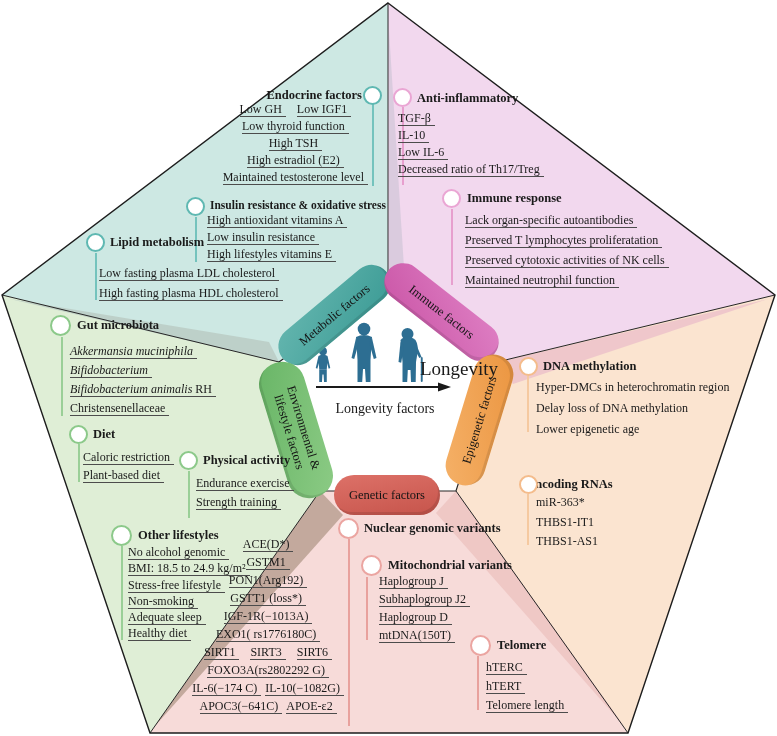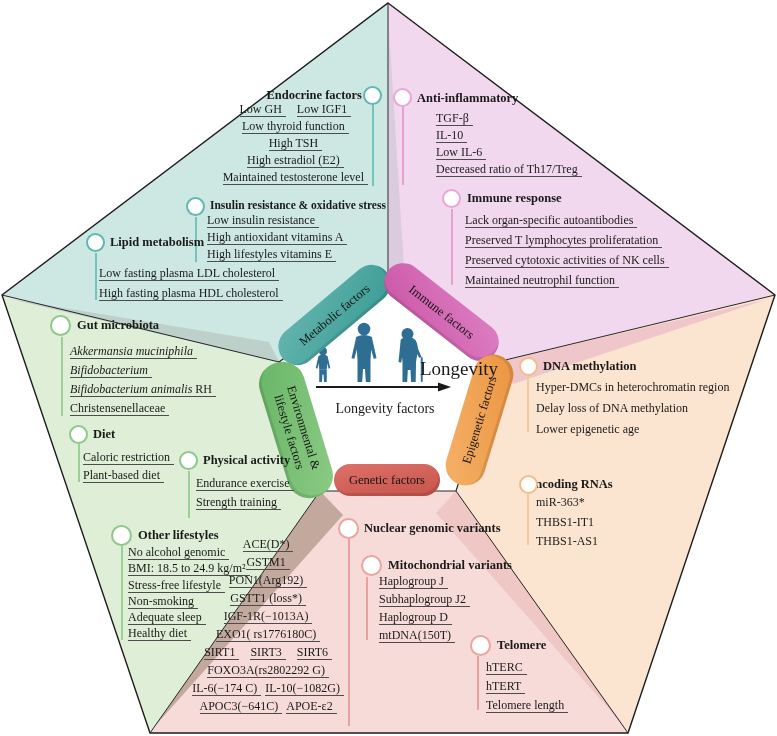--- a/index.html
+++ b/index.html
@@ -84,21 +84,21 @@
 
 <div class="pill" style="left:267px;top:296px;width:135px;height:38px;background:linear-gradient(155deg,#63b5ae,#3d9c96);transform:rotate(-40deg);">
       <span>Metabolic factors</span>
     </div>
 <div class="pill" style="left:374px;top:293px;width:135px;height:38px;background:linear-gradient(205deg,#de7ec3,#cb58a8);transform:rotate(38deg);">
       <span>Immune factors</span>
     </div>
 <div class="pill" style="left:412px;top:400px;width:135px;height:40px;background:linear-gradient(155deg,#f5b168,#eb9540);transform:rotate(-73deg);">
       <span>Epigenetic factors</span>
     </div>
-<div class="pill" style="left:334px;top:464px;width:106px;height:32px;background:linear-gradient(170deg,#dd7168,#c6544b);">
+<div class="pill" style="left:334px;top:475px;width:106px;height:40px;background:linear-gradient(170deg,#dd7168,#c6544b);">
       <span>Genetic factors</span>
     </div>
 <div class="pill" style="left:226px;top:407px;width:140px;height:46px;background:linear-gradient(205deg,#8ccb85,#68b566);transform:rotate(73deg);">
   <span>Environmental &amp;</span>
   <span>lifestyle factors</span>
 </div>
 
 <div class="ctxt" style="left:420px;top:358px;">Longevity</div>
 <div class="ctxt" style="left:300px;top:401px;width:170px;text-align:center;font-size:14px;">Longevity factors</div>
 
@@ -110,37 +110,37 @@
   <div><span class="u">Low thyroid function</span></div>
   <div><span class="u">High TSH</span></div>
   <div><span class="u">High estradiol (E2)</span></div>
   <div><span class="u">Maintained testosterone level</span></div>
 </div>
 
 <div class="hd" style="left:210px;top:199px;font-size:11.5px;">Insulin resistance &amp; oxidative stress</div>
 <div class="c" style="left:186px;top:197px;border-color:#5fb8b2;"></div>
 <div class="vl" style="left:195px;top:217px;height:45px;background:#74c3bd;"></div>
 <div class="it" style="left:207px;top:212px;line-height:17px;">
+  <div><span class="u">High antioxidant vitamins A</span></div>
   <div><span class="u">Low insulin resistance</span></div>
-  <div><span class="u">High antioxidant vitamins A</span></div>
   <div><span class="u">High lifestyles vitamins E</span></div>
 </div>
 
 <div class="hd" style="left:110px;top:235px;">Lipid metabolism</div>
 <div class="c" style="left:86px;top:233px;border-color:#5fb8b2;"></div>
 <div class="vl" style="left:95px;top:253px;height:47px;background:#74c3bd;"></div>
 <div class="it" style="left:99px;top:263px;line-height:20px;">
   <div><span class="u">Low fasting plasma LDL cholesterol</span></div>
   <div><span class="u">High fasting plasma HDL cholesterol</span></div>
 </div>
 
 <div class="hd" style="left:417px;top:91px;">Anti-inflammatory</div>
 <div class="c" style="left:393px;top:88px;border-color:#eaa6d4;"></div>
 <div class="vl" style="left:402px;top:107px;height:78px;background:#e79fce;"></div>
-<div class="it" style="left:436px;top:110px;line-height:17px;">
+<div class="it" style="left:398px;top:110px;line-height:17px;">
   <div><span class="u">TGF-β</span></div>
   <div><span class="u">IL-10</span></div>
   <div><span class="u">Low IL-6</span></div>
   <div><span class="u">Decreased ratio of Th17/Treg</span></div>
 </div>
 
 <div class="hd" style="left:467px;top:191px;">Immune response</div>
 <div class="c" style="left:442px;top:189px;border-color:#eaa6d4;"></div>
 <div class="vl" style="left:451px;top:209px;height:76px;background:#e79fce;"></div>
 <div class="it" style="left:465px;top:210px;line-height:20px;">

